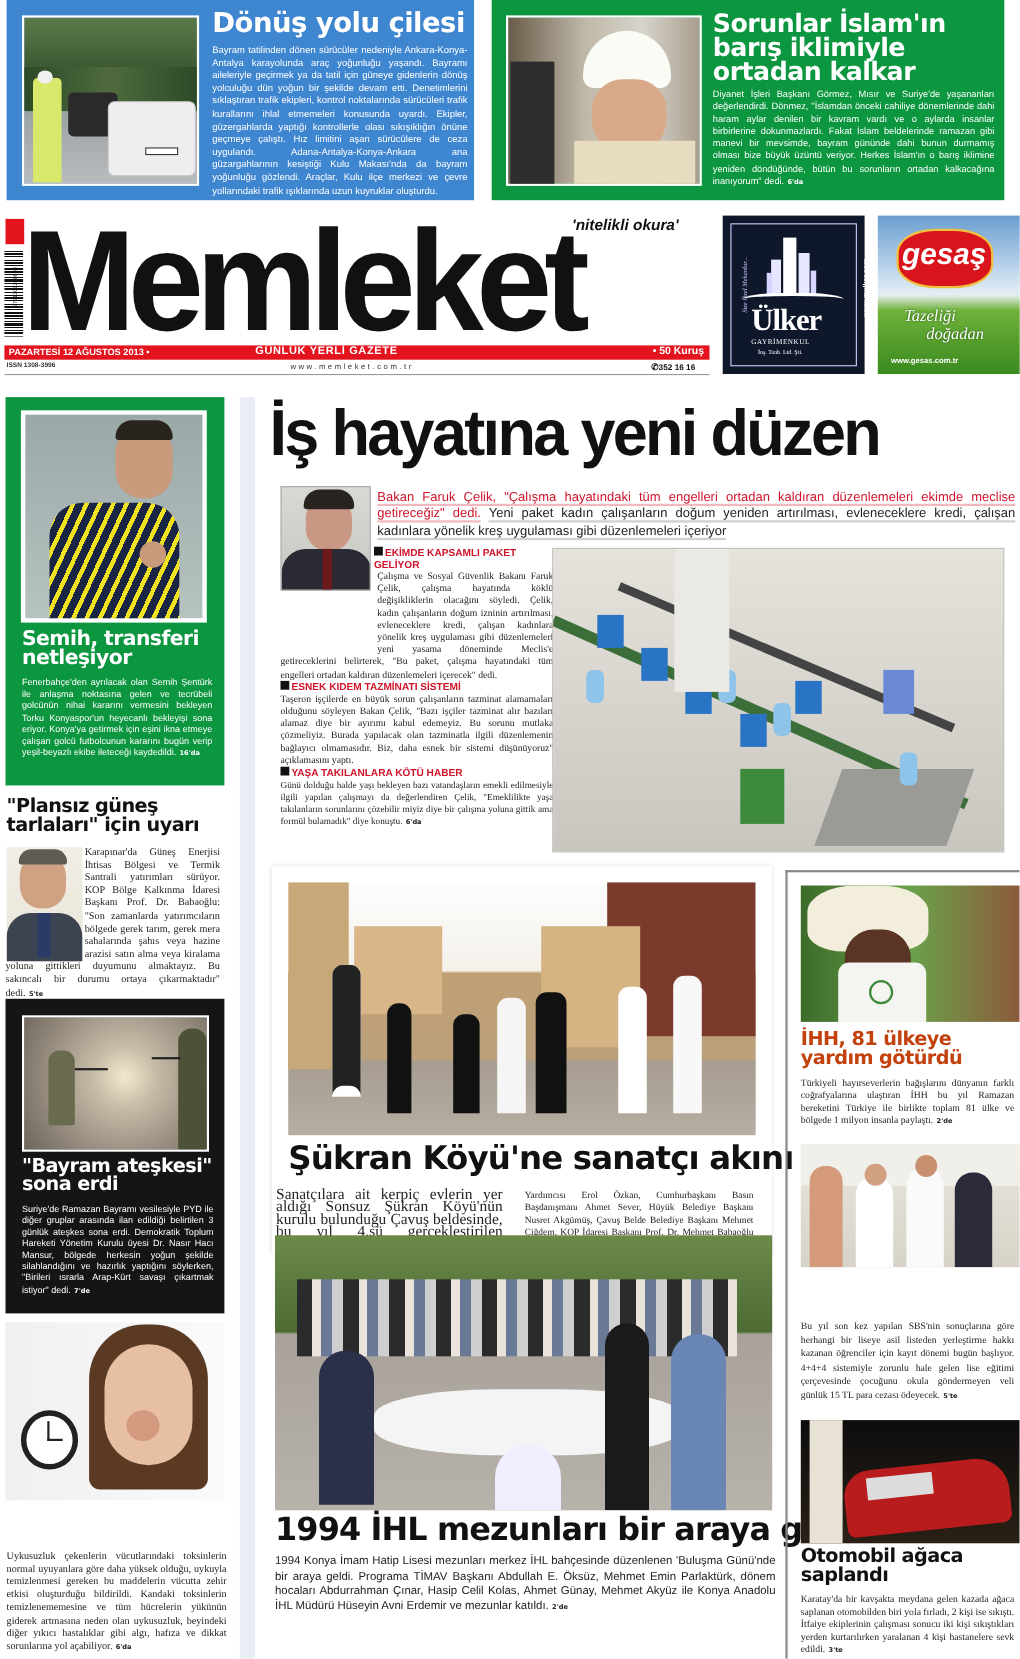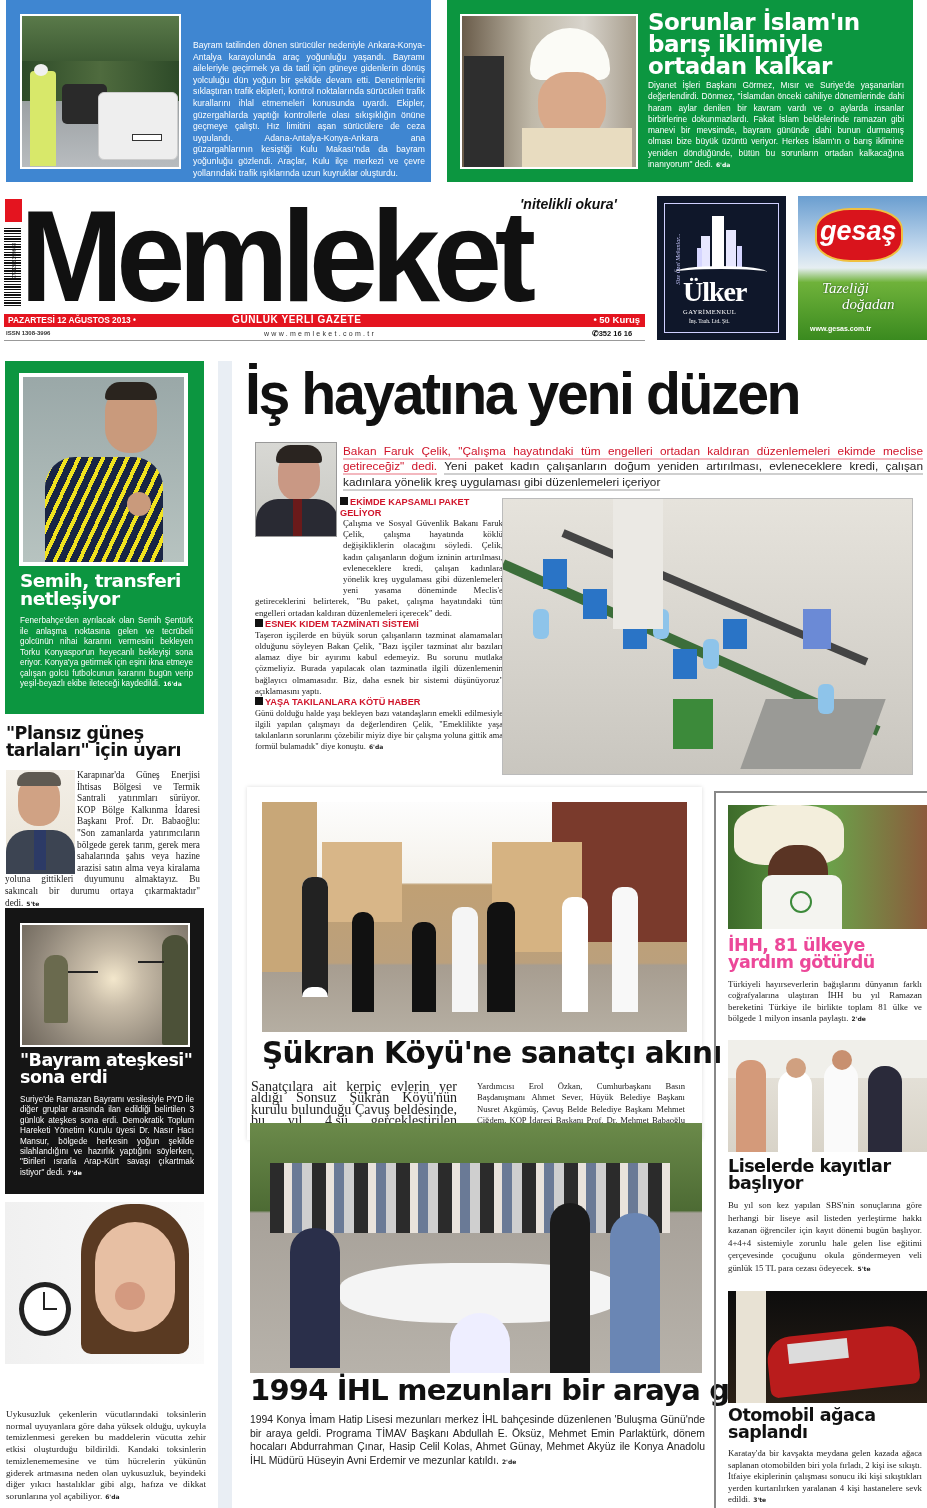--- a/index.html
+++ b/index.html
@@ -35,20 +35,21 @@
 
 <div id="teaser-blue" class="abs">
   <div class="photo" style="left:14px;top:14px;width:161px;height:155px;border:2px solid #fff;background:linear-gradient(#5a7a4a 0%,#3d5a33 30%,#8a9a8c 45%,#9ea3a6 60%,#b8bcbf 100%)">
     <div class="abs" style="left:0;top:45px;width:100%;height:40px;background:linear-gradient(90deg,#2d4a28,#4f6b3e,#2d4a28)"></div>
     <div class="abs" style="left:8px;top:55px;width:26px;height:95px;background:#d8e86a;border-radius:4px 4px 0 0"></div>
     <div class="abs" style="left:12px;top:48px;width:14px;height:12px;background:#f0f0f0;border-radius:50%"></div>
     <div class="abs" style="left:40px;top:68px;width:45px;height:40px;background:#2a2a2a;border-radius:5px"></div>
     <div class="abs" style="left:76px;top:76px;width:80px;height:68px;background:#eeeeee;border-radius:6px;border:1px solid #ccc"></div>
     <div class="abs" style="left:110px;top:118px;width:30px;height:7px;background:#fff;border:1px solid #333"></div>
   </div>
+  <div class="abs hl" style="left:187px;top:9px;font-size:25px;color:#fff;white-space:nowrap">Dönüş yolu çilesi</div>
   <div class="abs sans just" style="left:187px;top:40px;width:232px;font-size:8.6px;line-height:11.6px;color:#fff">
     <span>Bayram tatilinden dönen sürücüler nedeniyle Ankara-Konya-Antalya karayolunda araç yoğunluğu yaşandı. Bayramı aileleriyle geçirmek ya da tatil için güneye gidenlerin dönüş yolculuğu dün yoğun bir şekilde devam etti. Denetimlerini sıklaştıran trafik ekipleri, kontrol noktalarında sürücüleri trafik kurallarını ihlal etmemeleri konusunda uyardı. Ekipler, güzergahlarda yaptığı kontrollerle olası sıkışıklığın önüne geçmeye çalıştı. Hız limitini aşan sürücülere de ceza uygulandı. Adana-Antalya-Konya-Ankara ana güzargahlarının kesiştiği Kulu Makası'nda da bayram yoğunluğu gözlendi. Araçlar, Kulu ilçe merkezi ve çevre yollarındaki trafik ışıklarında uzun kuyruklar oluşturdu.</span>
   </div>
 </div>
 
 <div id="teaser-green" class="abs">
   <div class="photo" style="left:13px;top:14px;width:178px;height:155px;border:2px solid #fff;background:linear-gradient(90deg,#6a5c4a,#bfb8a8 40%,#d8d4cc 70%,#a89e8e)">
     <div class="abs" style="left:68px;top:12px;width:80px;height:52px;background:#fbfbf6;border-radius:40px 40px 10px 10px"></div>
     <div class="abs" style="left:76px;top:56px;width:68px;height:70px;background:#d9a98a;border-radius:30px 30px 36px 36px"></div>
     <div class="abs" style="left:60px;top:112px;width:110px;height:45px;background:#e8dcc0"></div>
@@ -251,37 +252,36 @@
 <div class="abs" style="left:714px;top:791px;width:2px;height:717px;background:#888"></div>
 <div class="abs" style="left:714px;top:791px;width:213px;height:2px;background:#888"></div>
 
 <div class="abs" style="left:716px;top:793px;width:211px;height:360px">
   <div class="photo" style="left:12px;top:12px;width:199px;height:124px;background:linear-gradient(90deg,#3d6b2a,#6aa24a 50%,#8c5a3c)">
     <div class="abs" style="left:6px;top:0;width:110px;height:60px;background:#f3eedc;border-radius:40% 40% 30% 30%"></div>
     <div class="abs" style="left:40px;top:40px;width:60px;height:84px;background:#5a3424;border-radius:26px 26px 0 0"></div>
     <div class="abs" style="left:34px;top:70px;width:80px;height:54px;background:#f4f4f0;border-radius:10px 10px 0 0"></div>
     <div class="abs" style="left:62px;top:86px;width:22px;height:22px;border:2px solid #3c8a3a;border-radius:50%"></div>
   </div>
-  <div class="abs hl" style="left:12px;top:144px;width:195px;font-size:17.5px;color:#ec4899">İHH, 81 ülkeye yardım götürdü</div>
+  <div class="abs hl" style="left:12px;top:144px;width:195px;font-size:17.5px;color:#c2410c">İHH, 81 ülkeye yardım götürdü</div>
   <div class="abs serif just" style="left:12px;top:186px;width:194px;font-size:8.8px;line-height:11.3px;color:#222">
     <span>Türkiyeli hayırseverlerin bağışlarını dünyanın farklı coğrafyalarına ulaştıran İHH bu yıl Ramazan bereketini Türkiye ile birlikte toplam 81 ülke ve bölgede 1 milyon insanla paylaştı.</span><span class="ref">2'de</span>
   </div>
 </div>
 
 <div class="abs" style="left:716px;top:1028px;width:211px;height:250px">
   <div class="photo" style="left:12px;top:12px;width:199px;height:112px;background:linear-gradient(#e9e6de,#d8d3c8)">
     <div class="abs" style="left:0;top:0;width:199px;height:38px;background:#f0efea"></div>
     <div class="abs" style="left:8px;top:20px;width:30px;height:92px;background:#d49a7a;border-radius:14px 14px 0 0"></div>
     <div class="abs" style="left:50px;top:30px;width:34px;height:82px;background:#fff;border-radius:16px 16px 0 0"></div>
     <div class="abs" style="left:96px;top:22px;width:34px;height:90px;background:#fafafa;border-radius:16px 16px 0 0"></div>
     <div class="abs" style="left:140px;top:26px;width:34px;height:86px;background:#2a2a3a;border-radius:16px 16px 0 0"></div>
     <div class="abs" style="left:58px;top:18px;width:20px;height:20px;background:#d0a080;border-radius:50%"></div>
     <div class="abs" style="left:104px;top:10px;width:20px;height:20px;background:#c89070;border-radius:50%"></div>
   </div>
-  <div class="abs hl" style="left:12px;top:130px;width:199px;font-size:17.5px;color:#111"><span>Liselerde kayıtlar başlıyor</span></div>
   <div class="abs serif just" style="left:12px;top:171px;width:194px;font-size:8.8px;line-height:12.6px;color:#222">
     <span>Bu yıl son kez yapılan SBS'nin sonuçlarına göre herhangi bir liseye asil listeden yerleştirme hakkı kazanan öğrenciler için kayıt dönemi bugün başlıyor. 4+4+4 sistemiyle zorunlu hale gelen lise eğitimi çerçevesinde çocuğunu okula göndermeyen veli günlük 15 TL para cezası ödeyecek.</span><span class="ref">5'te</span>
   </div>
 </div>
 
 <div class="abs" style="left:716px;top:1285px;width:211px;height:223px">
   <div class="photo" style="left:12px;top:6px;width:199px;height:112px;background:linear-gradient(#0d0d0d,#2a2016)">
     <div class="abs" style="left:8px;top:0;width:30px;height:112px;background:#e8e2d4"></div>
     <div class="abs" style="left:40px;top:40px;width:150px;height:60px;background:#b91c1c;border-radius:24px 30px 8px 8px;transform:rotate(-6deg)"></div>
     <div class="abs" style="left:60px;top:50px;width:60px;height:20px;background:#dcdcdc;transform:rotate(-6deg)"></div>

